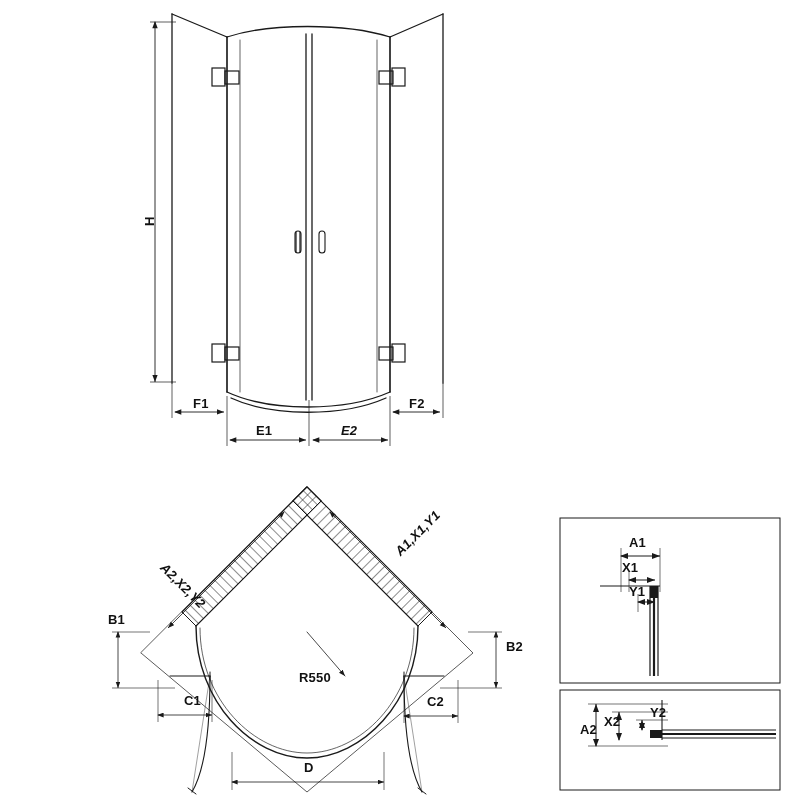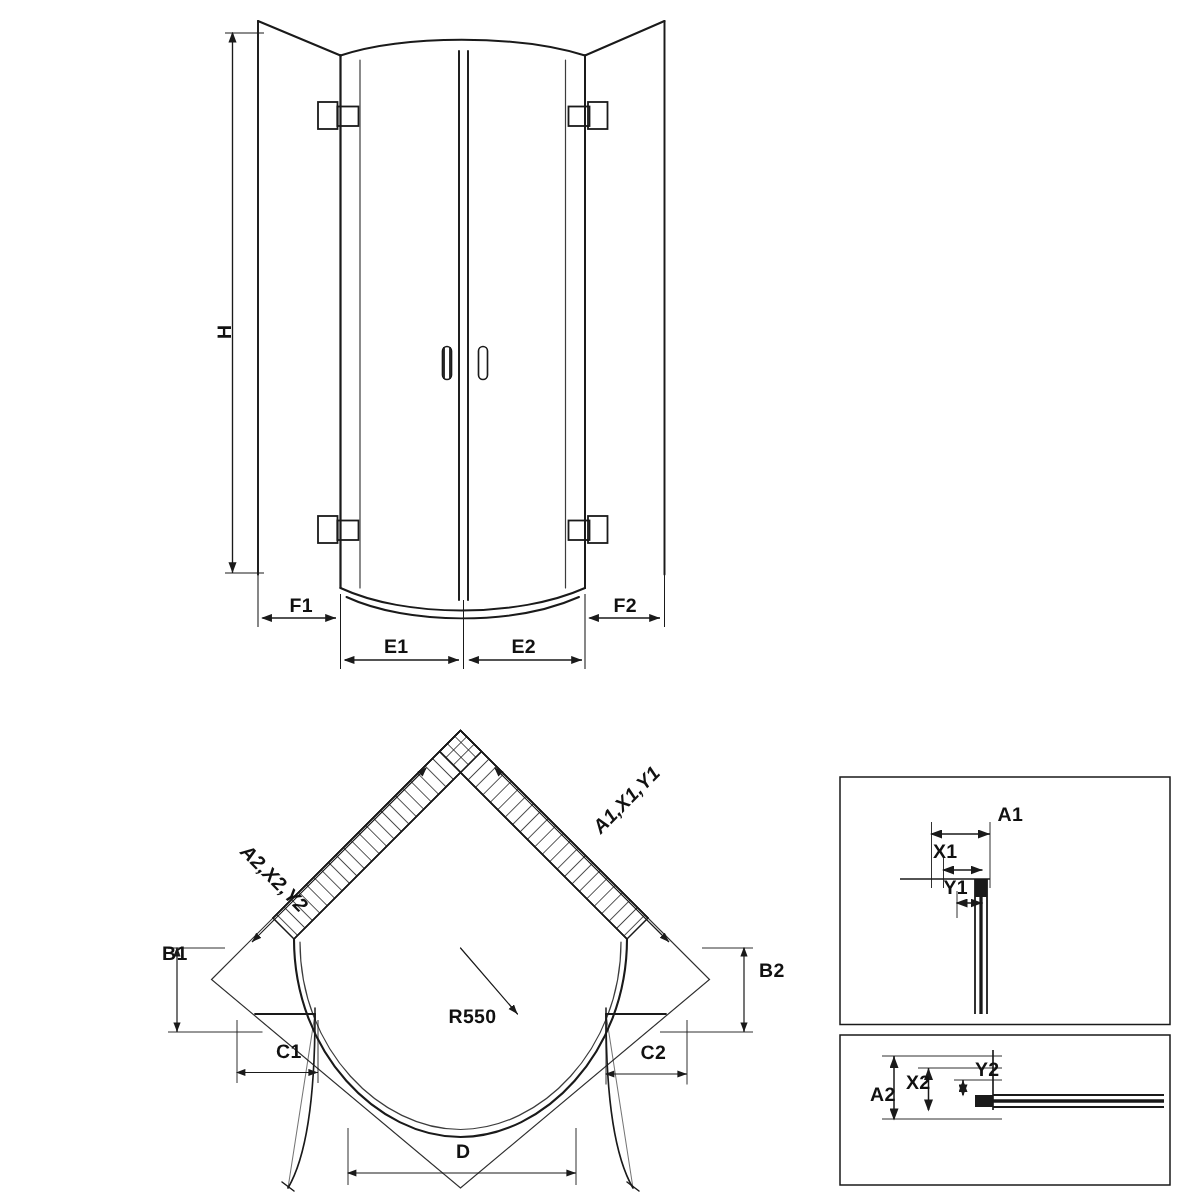--- a/index.html
+++ b/index.html
@@ -215,32 +215,32 @@
     <line x1="612" y1="712" x2="668" y2="712" stroke-width="0.6"></line>
     <line x1="642" y1="730" x2="642" y2="720" marker-start="url(#arrStart)" marker-end="url(#arrEnd)"></line>
     <line x1="636" y1="720" x2="668" y2="720" stroke-width="0.6"></line>
   </g>
 </svg>
 
 <div class="lbl rot90" style="left:142px; top:226px;">H</div>
 
 <div class="lbl" style="left:193px; top:396px;">F1</div>
 <div class="lbl" style="left:256px; top:423px;">E1</div>
-<div class="lbl" style="left:341px; top:423px;">E2</div>
+<div class="lbl" style="left:341px; top:423px;font-style:italic;">E2</div>
 <div class="lbl" style="left:409px; top:396px;">F2</div>
 
 <div class="lbl italic rotB" style="left:168px; top:560px;">A2,X2,Y2</div>
 <div class="lbl italic rotA" style="left:392px; top:548px;">A1,X1,Y1</div>
 
-<div class="lbl" style="left:88px; top:628px;padding-left:20px;">B1</div>
+<div class="lbl" style="left:88px; top:612px;padding-left:20px;">B1</div>
 <div class="lbl" style="left:506px; top:639px;">B2</div>
 <div class="lbl" style="left:184px; top:693px;">C1</div>
 <div class="lbl" style="left:427px; top:694px;">C2</div>
 <div class="lbl" style="left:299px; top:670px;">R550</div>
 <div class="lbl" style="left:304px; top:760px;">D</div>
 
-<div class="lbl" style="left:629px; top:535px;margin-left:36px;">A1</div>
+<div class="lbl" style="left:629px; top:535px;">A1</div>
 <div class="lbl" style="left:622px; top:560px;">X1</div>
 <div class="lbl" style="left:629px; top:584px;">Y1</div>
 
 <div class="lbl" style="left:580px; top:722px;">A2</div>
 <div class="lbl" style="left:604px; top:714px;">X2</div>
 <div class="lbl" style="left:650px; top:705px;">Y2</div>
 
 </body></html>

